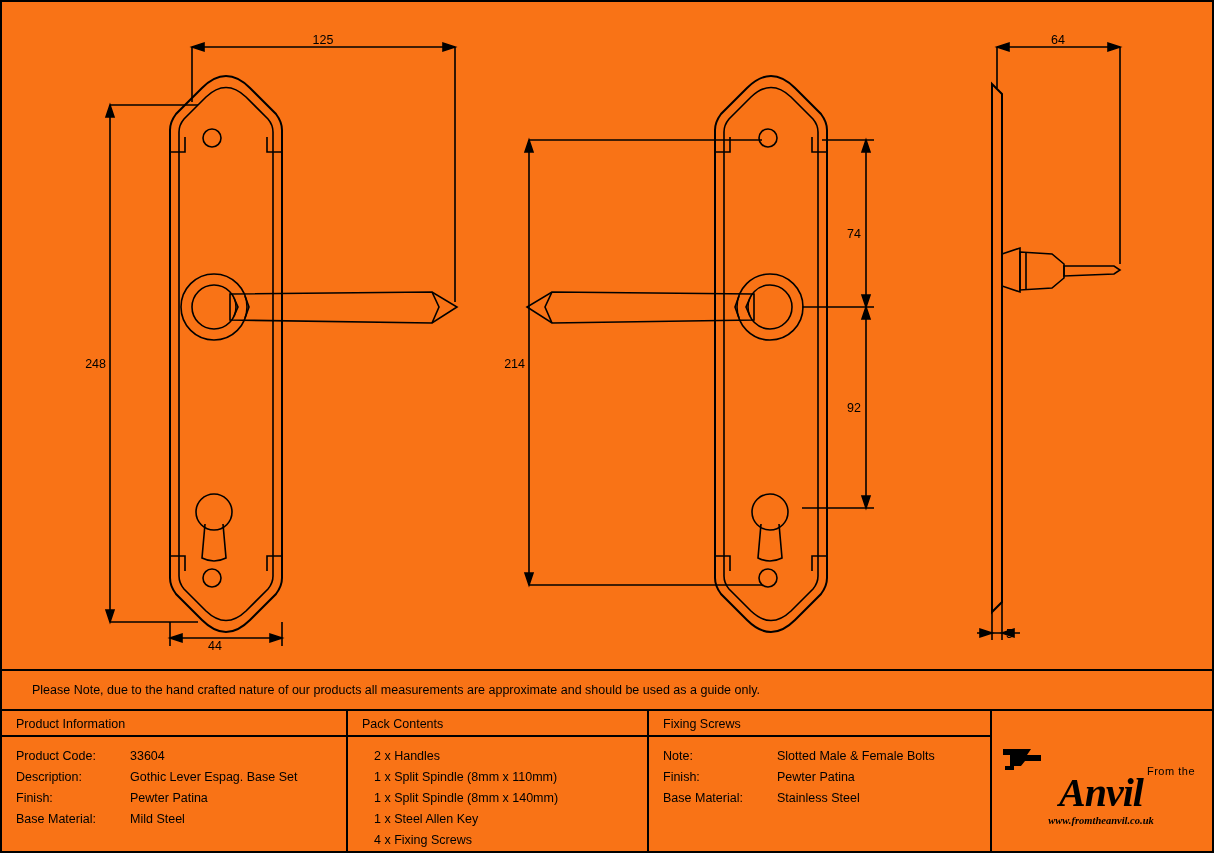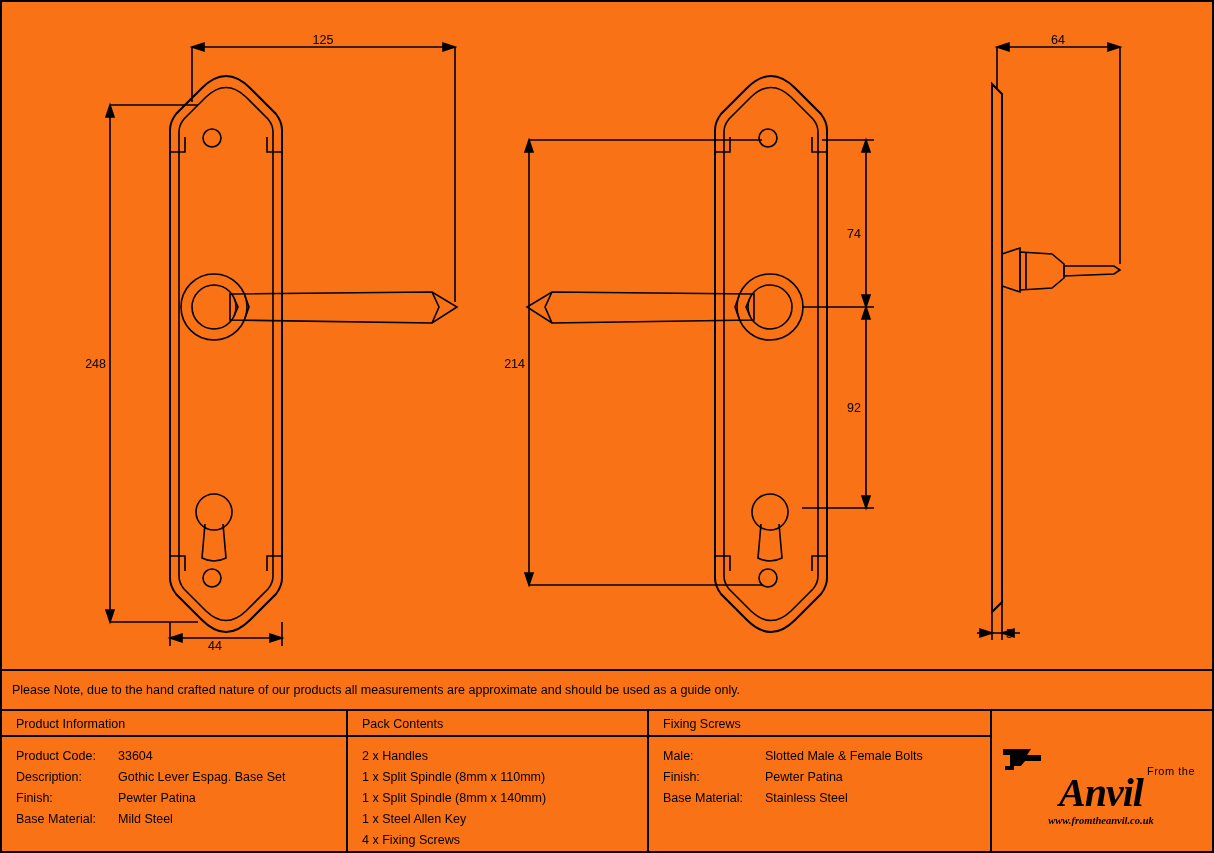--- a/index.html
+++ b/index.html
@@ -1,32 +1,32 @@
 <!DOCTYPE html>
 <html><head>
 <meta charset="utf-8">
 <style>
   html,body{margin:0;padding:0;background:#fff;}
   body{font-family:"Liberation Sans",sans-serif;color:#000;}
   #page{position:relative;width:1214px;height:853px;background:#f97316;border:2px solid #000;box-sizing:border-box;overflow:hidden;}
   .draw{position:absolute;left:0;top:0;width:1210px;height:849px;}
   .note{position:absolute;left:0;top:667px;width:1210px;height:40px;box-sizing:border-box;border-top:2px solid #000;display:flex;align-items:center;}
-  .note span{font-size:12.5px;padding-left:10px;}
+  .note span{font-size:12.5px;padding-left:30px;}
   .tables{position:absolute;left:0;top:707px;width:1210px;height:142px;box-sizing:border-box;border-top:2px solid #000;display:flex;}
   .col{box-sizing:border-box;height:142px;position:relative;}
   .col.c1{width:346px;border-right:2px solid #000;}
   .col.c2{width:301px;border-right:2px solid #000;}
   .col.c3{width:343px;border-right:2px solid #000;}
   .col.c4{width:218px;}
   .colhead{font-size:12.5px;height:26px;line-height:26px;padding-left:14px;border-bottom:2px solid #000;box-sizing:border-box;}
   .rows{padding:9px 0 0 14px;}
   .row{display:flex;font-size:12.5px;line-height:21px;}
   .row .k{width:102px;flex:0 0 102px;}
-  .row .v{flex:1;}
-  .plain{font-size:12.5px;line-height:21px;}
+  .row .v{flex:1;margin-left:12px;}
+  .plain{font-size:12.5px;line-height:21px;margin-left:12px;}
   .logo{position:relative;height:142px;display:flex;align-items:center;justify-content:center;}
   .logobox{width:200px;text-align:center;}
   .logoline1{font-size:11px;letter-spacing:.5px;text-align:right;padding-right:6px;margin-bottom:-4px;}
   .logomain{font-family:"Liberation Serif",serif;font-size:40px;font-weight:bold;font-style:italic;letter-spacing:-1px;line-height:40px;}
   .logourl{font-family:"Liberation Serif",serif;font-size:10.5px;font-style:italic;font-weight:bold;margin-top:2px;}
   .logotop{display:flex;align-items:flex-end;justify-content:flex-start;}
   .dimtext{font-size:12.5px;}
 </style>
 </head>
 <body>
@@ -206,21 +206,21 @@
         <div class="plain">1 x Split Spindle (8mm x 140mm)</div>
         <div class="plain">1 x Steel Allen Key</div>
         <div class="plain">4 x Fixing Screws</div>
       </div>
     </div>
 
     <div class="col c3">
       <div class="colhead">Fixing Screws</div>
       <div class="rows">
         <div class="row">
-          <div class="k">Male:</div>
+          <div class="k">Note:</div>
           <div class="v">Slotted Male &amp; Female Bolts</div>
         </div>
         <div class="row">
           <div class="k">Finish:</div>
           <div class="v">Pewter Patina</div>
         </div>
         <div class="row">
           <div class="k">Base Material:</div>
           <div class="v">Stainless Steel</div>
         </div>

